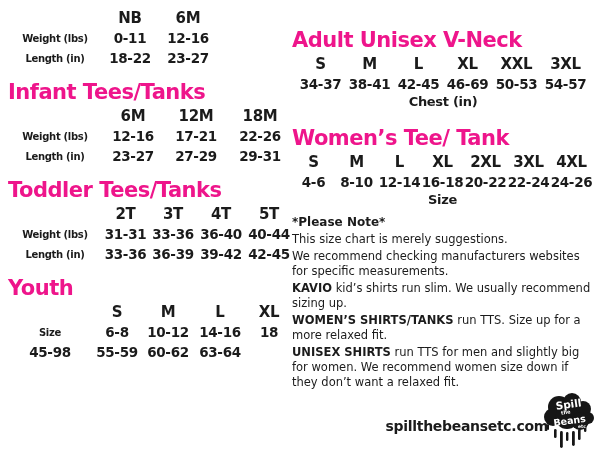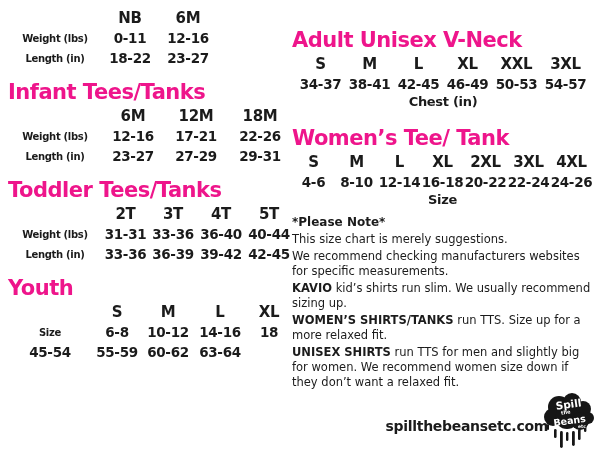--- a/index.html
+++ b/index.html
@@ -108,21 +108,21 @@
         <div class="cell"></div>
         <div class="cell head">S</div>
         <div class="cell head">M</div>
         <div class="cell head">L</div>
         <div class="cell head">XL</div>
         <div class="cell label">Size</div>
         <div class="cell">6-8</div>
         <div class="cell">10-12</div>
         <div class="cell">14-16</div>
         <div class="cell">18</div>
-        <div class="cell">45-54</div>
+        <div class="cell">45-98</div>
         <div class="cell">55-59</div>
         <div class="cell">60-62</div>
         <div class="cell">63-64</div>
       </div>
     </section>
   </div>
 
   <div class="col col-right">
 
     <section style="margin-bottom:16px;">
@@ -130,21 +130,21 @@
       <div class="grid g-av">
         <div class="cell head">S</div>
         <div class="cell head">M</div>
         <div class="cell head">L</div>
         <div class="cell head">XL</div>
         <div class="cell head">XXL</div>
         <div class="cell head">3XL</div>
         <div class="cell">34-37</div>
         <div class="cell">38-41</div>
         <div class="cell">42-45</div>
-        <div class="cell">46-49</div>
+        <div class="cell">46-69</div>
         <div class="cell">50-53</div>
         <div class="cell">54-57</div>
         <div class="cell caption">Chest (in)</div>
       </div>
     </section>
 
     <section style="margin-bottom:6px;">
       <h2 class="section-title">Women’s Tee/ Tank</h2>
       <div class="grid g-wt">
         <div class="cell head">S</div>

